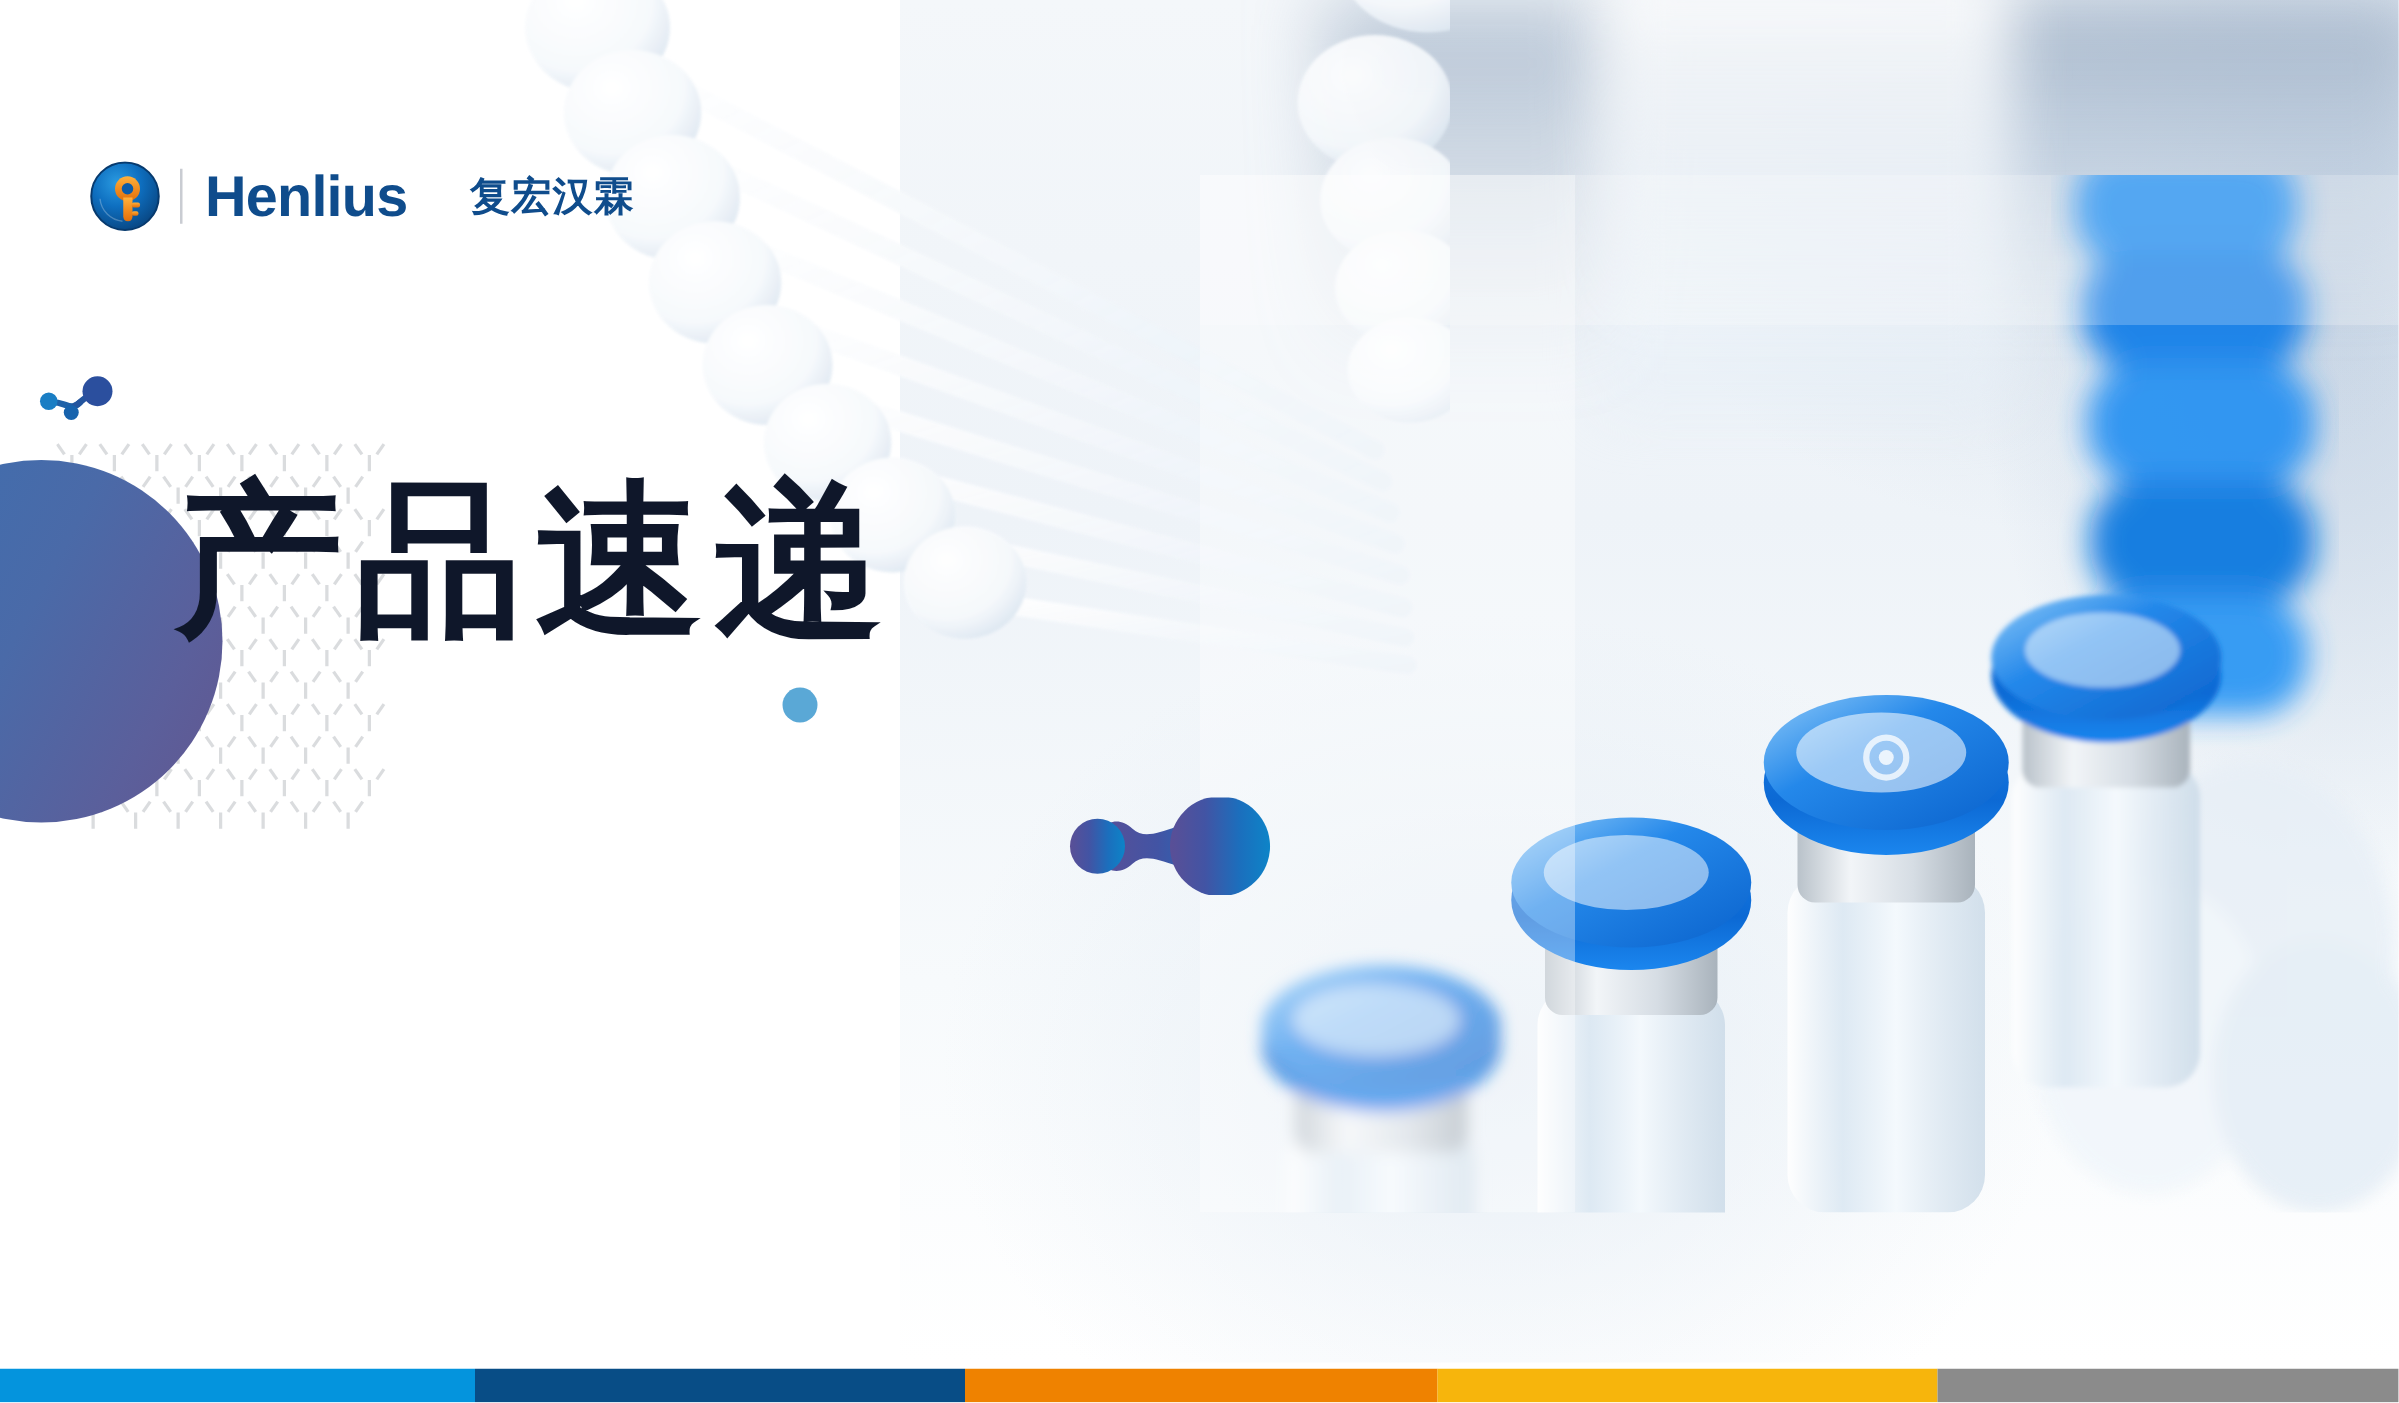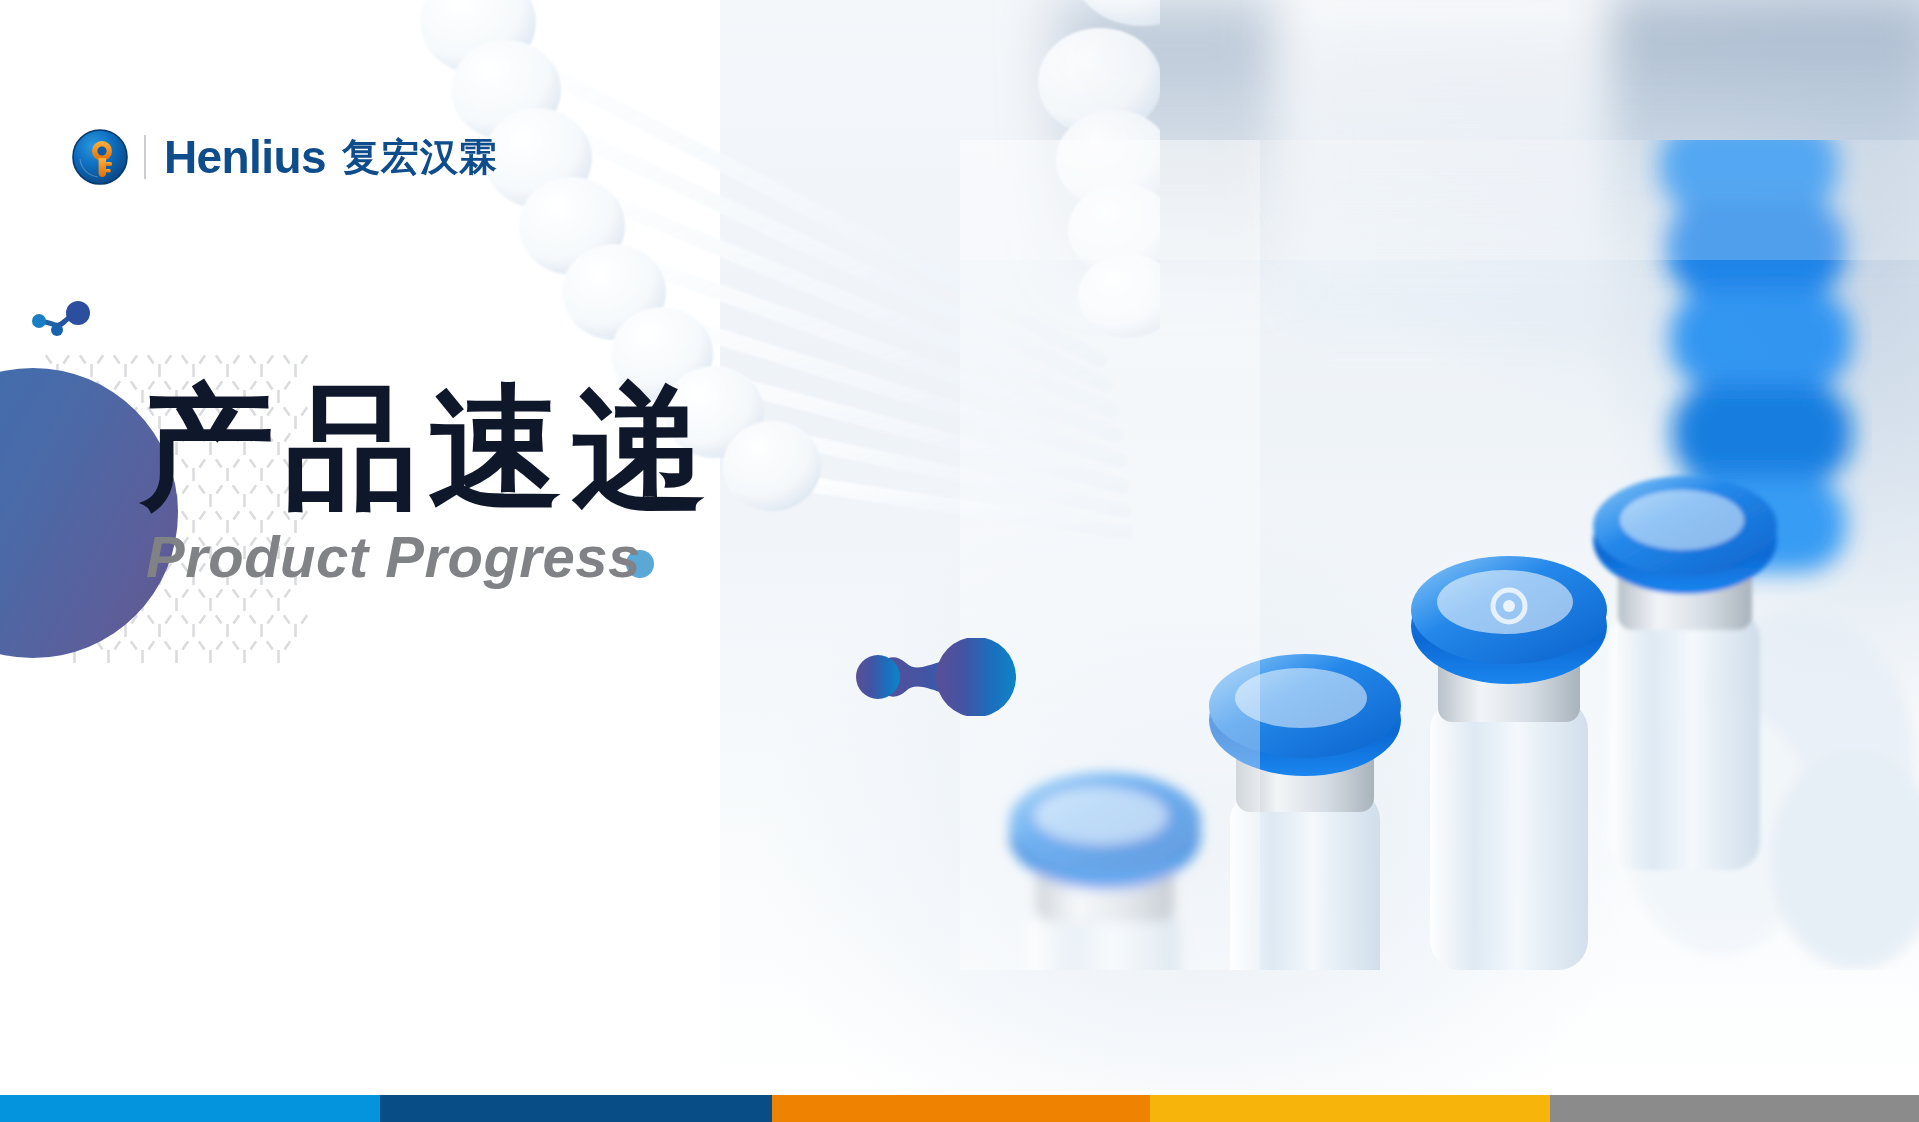--- a/index.html
+++ b/index.html
@@ -80,22 +80,22 @@
   .logo-divider {
     width:2px; height:44px; background:#c9ccd2;
     margin:0 18px 0 16px; flex:0 0 auto;
   }
   .logo-word {
     font-size:46px; font-weight:bold; color:#0f4c8c;
     letter-spacing:-0.6px; line-height:1;
     font-family:"Liberation Sans", sans-serif;
   }
   .logo-cn {
-    font-size:38px; font-weight:bold; color:#0f4c8c;
-    margin-left:16px; letter-spacing:1px; line-height:1;
+    font-size:32px; font-weight:bold; color:#0f4c8c;
+    margin-left:50px; letter-spacing:1px; line-height:1;
     font-family:"DejaVu Sans", sans-serif;
   }
 
   
   .title-cn {
     position:absolute; left:140px; top:378px;
     font-size:134px; font-weight:bold; color:#0d4e89;
     letter-spacing:10px; line-height:1.05;
     font-family:"DejaVu Sans", sans-serif;
     white-space:nowrap;
@@ -453,21 +453,20 @@
       <rect x="33.4" y="33" width="6.6" height="4" rx="1.6" fill="url(#lgOr)"></rect>
       <rect x="33.4" y="40" width="5.4" height="3.6" rx="1.6" fill="url(#lgOr)"></rect>
       <path d="M8 30 a20 20 0 0 0 18 18" fill="none" stroke="#ffffff" stroke-width="1.1" opacity=".25"></path>
     </svg>
     <div class="logo-divider" style="background: rgb(201, 204, 210);"></div>
     <div class="logo-word" style="color: rgb(15, 76, 140);">Henlius</div>
     <div class="logo-cn" style="color: rgb(15, 76, 140);">复宏汉霖</div>
   </div>
 
   <div class="title-cn" style="color: #0f172a;">产品速递</div>
-  <div class="title-en" style="color: rgb(128, 130, 133);">Product Progress</div>
 
   <div class="bottom-bar">
     <div class="bar-seg" style="background: rgb(4, 148, 221); width: 380px;"></div>
     <div class="bar-seg" style="background: rgb(8, 77, 134); width: 392px;"></div>
     <div class="bar-seg" style="background: rgb(239, 130, 0); width: 378px;"></div>
     <div class="bar-seg" style="background: rgb(247, 181, 12); width: 400px;"></div>
     <div class="bar-seg" style="background: rgb(139, 139, 139); width: 369px;"></div>
   </div>
 
 </div>

